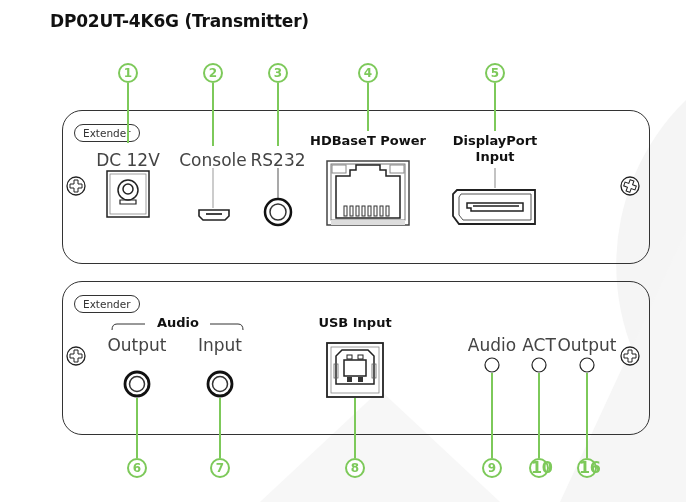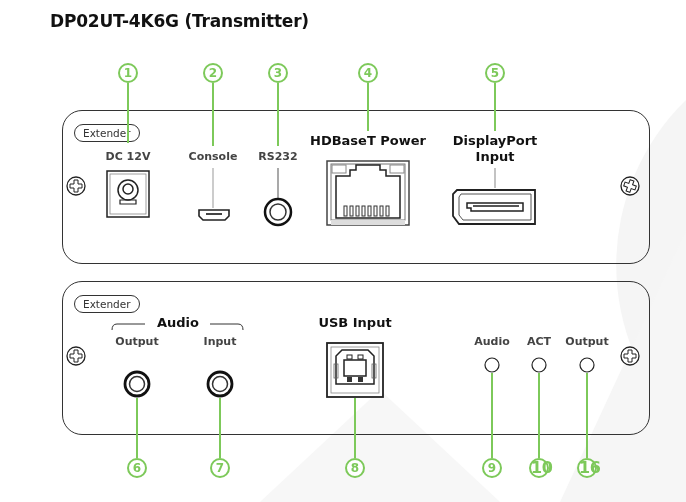--- a/index.html
+++ b/index.html
@@ -4,21 +4,21 @@
 <style>
   html, body { margin: 0; padding: 0; }
   body { width: 686px; height: 502px; background: #ffffff; position: relative; overflow: hidden;
          font-family: "DejaVu Sans", sans-serif; color: #1a1a1a; }
   .bg-shape { position: absolute; pointer-events: none; }
   .title { position: absolute; left: 7px; top: 11px; font-weight: bold; font-size: 17px; letter-spacing: -0.2px; color: #111; margin-left: 43px; }
   .panel { position: absolute; border: 1.3px solid #333; border-radius: 20px; background: transparent; box-sizing: border-box; }
   #panel-top { left: 62px; top: 110px; width: 588px; height: 154px; }
   #panel-bottom { left: 62px; top: 281px; width: 588px; height: 154px; }
   .pill { position: absolute; border: 1px solid #333; border-radius: 10px; font-size: 10.5px; color: #333; padding: 1px 8px; line-height: 14px; }
-  .lbl { position: absolute; font-size: 11px; color: #444; white-space: nowrap; transform: translateX(-50%); font-weight: bold; }
+  .lbl { position: absolute; font-size: 17px; color: #444; white-space: nowrap; transform: translateX(-50%); }
   .blbl { position: absolute; font-size: 13px; font-weight: bold; color: #111; white-space: nowrap; transform: translateX(-50%); text-align: center; line-height: 16px; }
   .callout { position: absolute; width: 20px; height: 20px; border: 2px solid #7dc95a; border-radius: 50%;
              box-sizing: border-box; color: #7dc95a; font-weight: bold; font-size: 12px; text-align: center; line-height: 16px; transform: translateX(-50%); background: #fff; }
   .callout.two { font-size: 16px; letter-spacing: -0.5px; }
   .gline { position: absolute; width: 2px; background: #7dc95a; transform: translateX(-50%); }
   .kline { position: absolute; width: 1px; background: #555; transform: translateX(-50%); }
   svg.ico { position: absolute; overflow: visible; }
 </style>
 </head>
 <body>

